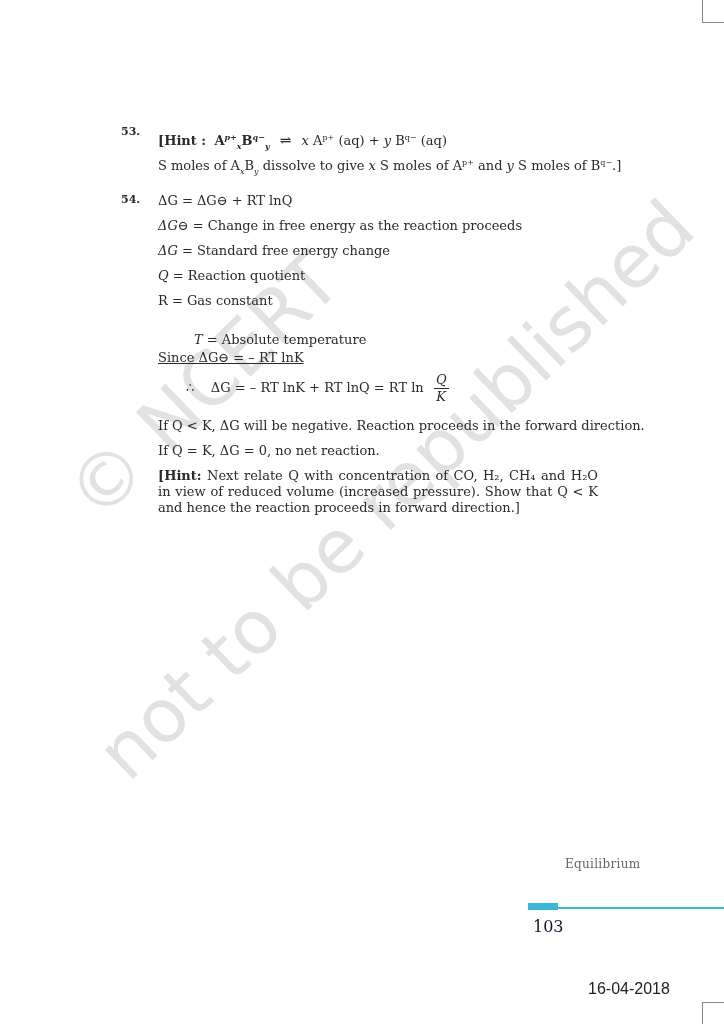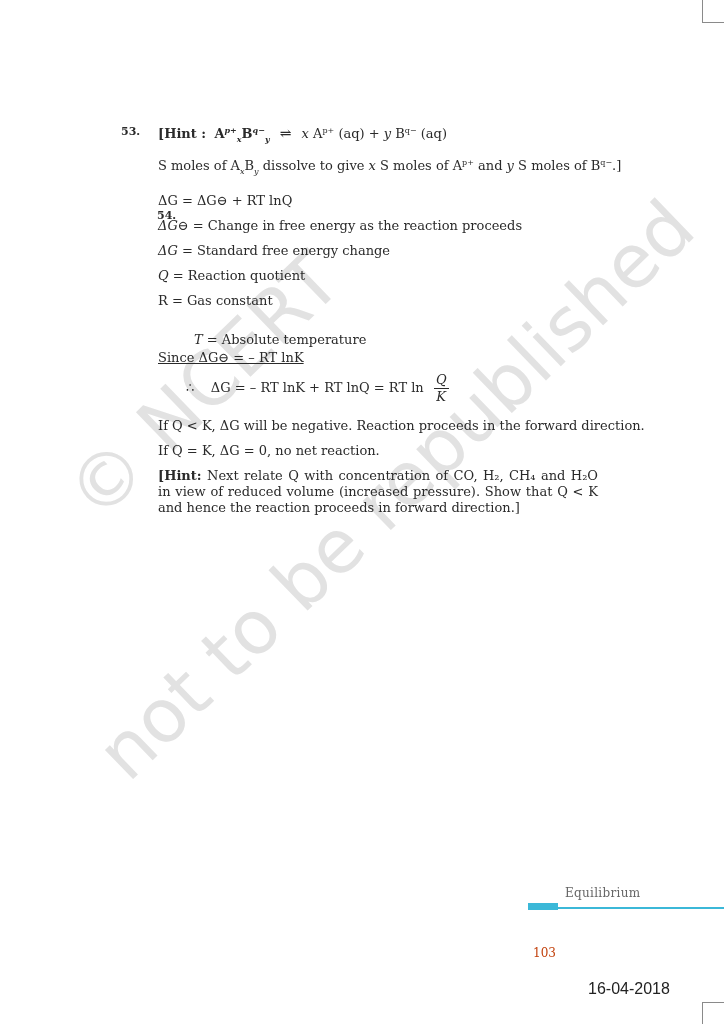--- a/index.html
+++ b/index.html
@@ -24,49 +24,49 @@
   i { font-style: italic; }
   b { font-weight: bold; }
   sup, sub { font-size: 8px; line-height: 0; }
   .frac { display: inline-block; vertical-align: middle; text-align: center; font-style: italic; margin-left: 6px; }
   .frac .num { display: block; border-bottom: 1px solid #2a2a2a; padding: 0 2px; line-height: 16px; }
   .frac .den { display: block; line-height: 16px; }
   .eq-arrow { font-size: 14px; margin: 0 6px; }
 
   .footer-line { position: absolute; left: 528px; top: 907px; width: 196px; height: 2px; background: #3bb8d8; }
   .footer-tab { position: absolute; left: 528px; top: 903px; width: 30px; height: 7px; background: #3bb8d8; }
-  .footer-pagenum { position: absolute; left: 533px; top: 946px; font-size: 12px; color: #c2410c; }
-  .footer-title { position: absolute; left: 565px; top: 886px; font-size: 12px; color: #666; letter-spacing: 0.3px; }
+  .footer-pagenum { position: absolute; left: 533px; top: 917px; font-size: 16px; color: #0f172a; }
+  .footer-title { position: absolute; left: 565px; top: 857px; font-size: 12px; color: #666; letter-spacing: 0.3px; }
   .date { position: absolute; left: 588px; top: 980px; font-size: 16px; color: #222;
     font-family: "Liberation Sans", "DejaVu Sans", sans-serif; }
 </style>
 </head>
 <body>
 
 <div class="page">
   <div class="crop-top"></div>
   <div class="crop-bottom"></div>
 
   <div class="wm1">© NCERT</div>
   <div class="wm2">not to be republished</div>
 
   <div class="content">
 
     <div class="qnum" style="top:125px;">53.</div>
-    <div class="line" style="top:125px;">
+    <div class="line" style="top:132px;">
       <b>[Hint :</b>&nbsp;
       <b><span>A</span><sup><i>p+</i></sup><sub><i>x</i></sub><span>B</span><sup><i>q−</i></sup><sub><i>y</i></sub></b>
       <span class="eq-arrow">⇌</span>
       <i>x</i><span> A</span><sup>p+</sup><span> (aq) + </span><i>y</i><span> B</span><sup>q−</sup><span> (aq)</span>
     </div>
     <div class="line" style="top:158px;">
       <span>S moles of A</span><sub><i>x</i></sub><span>B</span><sub><i>y</i></sub><span> dissolve to give </span><i>x</i><span> S moles of A</span><sup>p+</sup><span> and </span><i>y</i><span> S moles of B</span><sup>q−</sup><span>.]</span>
     </div>
 
-    <div class="qnum" style="top:209px;margin-left:36px;">54.</div>
+    <div class="qnum" style="top:193px;">54.</div>
     <div class="line" style="top:193px;">ΔG = ΔG⊖ + RT lnQ</div>
 
     <div class="line" style="top:218px;text-align:center;"><i>ΔG⊖</i><span> = Change in free energy as the reaction proceeds</span></div>
     <div class="line" style="top:243px;"><i>ΔG</i><span> = Standard free energy change</span></div>
     <div class="line" style="top:268px;"><i>Q</i><span> = Reaction quotient</span></div>
     <div class="line" style="top:293px;"><span>R</span><span> = Gas constant</span></div>
     <div class="line" style="top:332px;margin-left:36px;"><i>T</i><span> = Absolute temperature</span></div>
     <div class="line" style="top:350px;text-decoration:underline;">Since ΔG⊖ = – RT lnK</div>
 
     <div class="line" style="top:372px;margin-left:28px;">

